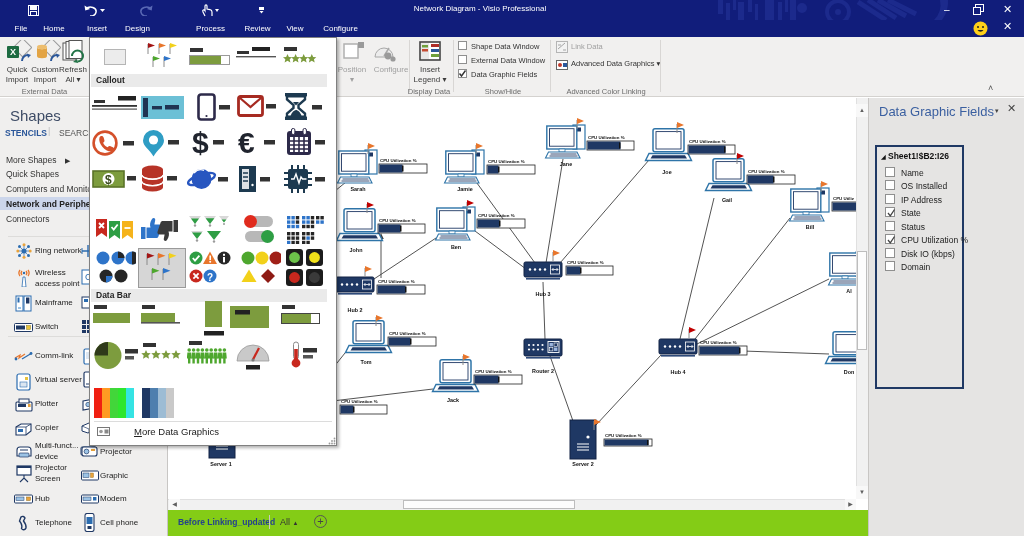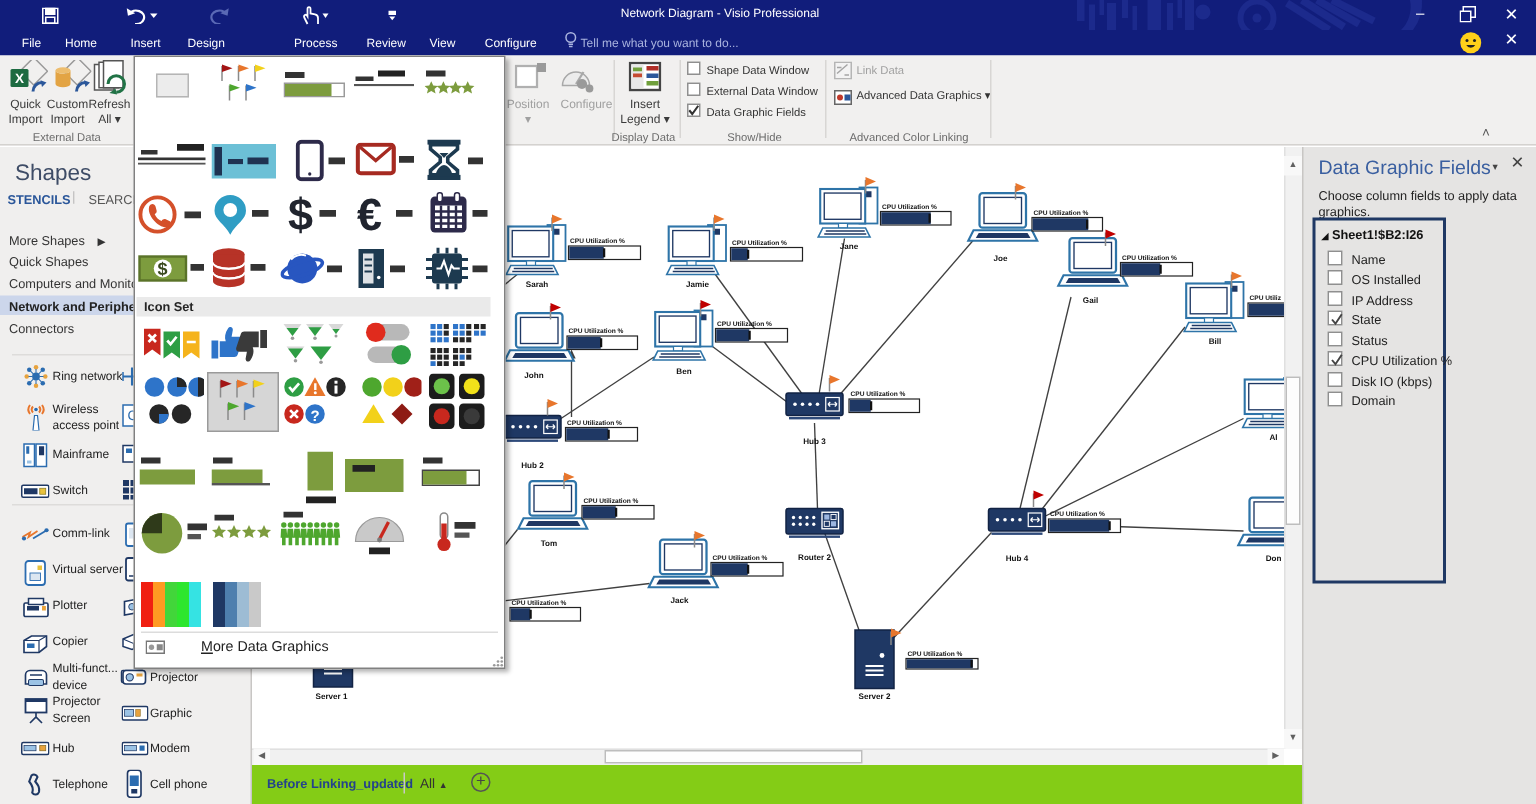--- a/index.html
+++ b/index.html
@@ -90,24 +90,20 @@
 <div id="tabrow">
   <div class="tab" style="left:10px;width:22px;">File</div>
   <div class="tab" style="left:42px;width:24px;">Home</div>
   <div class="tab" style="left:85px;width:24px;">Insert</div>
   <div class="tab" style="left:125px;width:25px;">Design</div>
   <div class="tab sel" style="left:159px;width:34px;margin-top:48px;">Data</div>
   <div class="tab" style="left:196px;width:29px;">Process</div>
   <div class="tab" style="left:244px;width:27px;">Review</div>
   <div class="tab" style="left:284px;width:22px;">View</div>
   <div class="tab" style="left:322px;width:37px;">Configure</div>
-  <div class="tab" style="left:376px;width:210px;color:#aab4df;text-align:left;font-size:8px;"><svg style="display:inline-block;vertical-align:-2px" width="9" height="12" viewBox="0 0 9 12">
-        <circle cx="4.5" cy="4" r="3.2" fill="none" stroke="#aab4df" stroke-width="1"></circle>
-        <path d="M3,8.5 l3,0 M3.3,10 l2.4,0" stroke="#aab4df" stroke-width="1"></path>
-      </svg> Tell me what you want to do...</div>
 </div>
 <div id="title-text">Network Diagram - Visio Professional</div>
 <div class="winbtn" style="left:944px;top:4px;">–</div>
 <svg class="abs" style="left:973px;top:4px" width="11" height="11" viewBox="0 0 11 11">
     <g fill="none" stroke="#fff">
       <rect x="2.5" y="0.5" width="8" height="7"></rect>
       <rect x="0.5" y="3.5" width="7" height="7" fill="#111d7b"></rect>
     </g>
   </svg>
 <div class="winbtn" style="left:1003px;top:3px;font-size:11px;">✕</div>
@@ -597,21 +593,20 @@
 <div class="abs" style="left:856px;top:486px;width:12px;height:13px;background:#f8f8f8;color:#606060;font-size:6px;text-align:center;line-height:13px;">▼</div>
 <div class="abs" style="left:857px;top:251px;width:10px;height:99px;background:#fdfdfd;border:1px solid #bdbdbd;"></div>
 <div class="abs sb" style="left:168px;top:499px;width:688px;height:11px;border-top:1px solid #e0e0e0;"></div>
 <div class="abs" style="left:169px;top:499px;width:11px;height:11px;background:#f8f8f8;color:#606060;font-size:6px;text-align:center;line-height:11px;">◀</div>
 <div class="abs" style="left:845px;top:499px;width:11px;height:11px;background:#f8f8f8;color:#606060;font-size:6px;text-align:center;line-height:11px;">▶</div>
 <div class="abs" style="left:403px;top:500px;width:172px;height:9px;background:#fdfdfd;border:1px solid #bdbdbd;"></div>
 <div id="rightpanel">
   <div class="abs" style="left:10px;top:6px;font-size:13px;color:#3a5fa0;white-space:nowrap;">Data Graphic Fields</div>
   <div class="abs" style="left:126px;top:9px;font-size:7px;color:#444;">▾</div>
   <div class="abs" style="left:138px;top:4px;font-size:11px;color:#444;">✕</div>
-  <div class="abs" style="left:10px;top:27px;font-size:8.5px;color:#222;line-height:11px;">Choose column fields to apply data<br>graphics.</div>
   <div class="abs" style="left:6px;top:47px;width:89px;height:244px;border:2px solid #1f3864;">
     <div class="abs" style="left:4px;top:4px;font-size:8.5px;font-weight:bold;color:#111;white-space:nowrap;"><span style="font-size:6px;">◢</span> Sheet1!$B2:I26</div>
   </div>
   <div id="fields" style="position:absolute;left:0;top:0;font-size:8.5px;color:#222;">
     <div class="abs" style="left:16px;top:69px;width:10px;height:10px;border:1px solid #8f8f8f;background:#fff;"></div>
       <div class="abs" style="left:32px;top:70px;">Name</div>
     <div class="abs" style="left:16px;top:82px;width:10px;height:10px;border:1px solid #8f8f8f;background:#fff;"></div>
       <div class="abs" style="left:32px;top:83px;">OS Installed</div>
     <div class="abs" style="left:16px;top:96px;width:10px;height:10px;border:1px solid #8f8f8f;background:#fff;"></div>
       <div class="abs" style="left:32px;top:97px;">IP Address</div>
@@ -668,20 +663,21 @@
   </svg>
   <svg class="abs" style="left:193px;top:8px" width="34" height="20" viewBox="0 0 34 20">
     <rect x="1" y="1" width="13" height="4" fill="#333"></rect>
     <g fill="#7d9c3e">
         <path d="M5,8 l1.5,3.2 3.5,0.3 -2.6,2.3 0.8,3.4 -3.2,-1.9 -3.2,1.9 0.8,-3.4 -2.6,-2.3 3.5,-0.3 z" transform="scale(0.9) translate(0,1)"></path>
         <path d="M5,8 l1.5,3.2 3.5,0.3 -2.6,2.3 0.8,3.4 -3.2,-1.9 -3.2,1.9 0.8,-3.4 -2.6,-2.3 3.5,-0.3 z" transform="scale(0.9) translate(9,1)"></path>
         <path d="M5,8 l1.5,3.2 3.5,0.3 -2.6,2.3 0.8,3.4 -3.2,-1.9 -3.2,1.9 0.8,-3.4 -2.6,-2.3 3.5,-0.3 z" transform="scale(0.9) translate(18,1)"></path>
         <path d="M5,8 l1.5,3.2 3.5,0.3 -2.6,2.3 0.8,3.4 -3.2,-1.9 -3.2,1.9 0.8,-3.4 -2.6,-2.3 3.5,-0.3 z" transform="scale(0.9) translate(27,1)"></path>
       </g>
   </svg>
+  <div class="ddhead" style="top:36px;">Callout</div>
   <div id="dd-callout">
     <svg class="abs" style="left:2px;top:56px" width="46" height="16" viewBox="0 0 46 16">
       <rect x="2" y="6" width="11" height="3" fill="#333"></rect>
         <rect x="26" y="2" width="18" height="4.5" fill="#222"></rect>
         <rect x="0" y="11" width="45" height="1.8" fill="#333"></rect>
         <rect x="0" y="14.5" width="45" height="1.2" fill="#555"></rect>
     </svg>
     <svg class="abs" style="left:51px;top:58px" width="44" height="24" viewBox="0 0 44 24">
       <rect x="0" y="0" width="43" height="23" fill="#6cc0d6"></rect>
         <rect x="2" y="2" width="5" height="19" fill="#1f3352"></rect>
@@ -773,21 +769,20 @@
     </svg>
     <svg class="abs" style="left:194px;top:127px" width="42" height="28" viewBox="0 0 42 28">
       <rect x="4" y="4" width="20" height="20" rx="2" fill="#1d3a50"></rect>
       <g stroke="#1d3a50" stroke-width="2">
           <path d="M8,0 l0,4 M14,0 l0,4 M20,0 l0,4 M8,24 l0,4 M14,24 l0,4 M20,24 l0,4 M0,8 l4,0 M0,14 l4,0 M0,20 l4,0 M24,8 l4,0 M24,14 l4,0 M24,20 l4,0"></path>
         </g>
       <path d="M7,14 l3,0 2,-5 3,9 2,-6 1.5,2 4,0" fill="none" stroke="#fff" stroke-width="1.4"></path>
       <rect x="31" y="12" width="10" height="4.5" fill="#333"></rect>
     </svg>
   </div>
-  <div class="ddhead" style="top:160px;">Icon Set</div>
   <div id="dd-iconset">
     <svg class="abs" style="left:6px;top:181px" width="40" height="23" viewBox="0 0 40 23">
       <path d="M0,0 l11,0 0,18 -5.5,-4 L0,18 z" fill="#c8281e"></path>
       <path d="M13,2 l11,0 0,18 -5.5,-4 L13,20 z" fill="#2e9e44"></path>
       <path d="M26,2 l11,0 0,18 -5.5,-4 L26,20 z" fill="#f5b31b"></path>
       <g stroke="#fff" stroke-width="1.8" fill="none">
           <path d="M3,4 l5,5 M8,4 l-5,5"></path>
           <path d="M15.5,8 l2.2,2.5 4,-5"></path>
           <path d="M28.5,9 l6,0"></path>
         </g>
@@ -920,20 +915,21 @@
           <rect x="20" y="0" width="17" height="17" rx="3"></rect>
           <rect x="0" y="20" width="17" height="17" rx="3"></rect>
           <rect x="20" y="20" width="17" height="17" rx="3"></rect>
         </g>
       <circle cx="8.5" cy="8.5" r="5.4" fill="#6cc24a"></circle>
         <circle cx="28.5" cy="8.5" r="5.4" fill="#f2e21a"></circle>
       <circle cx="8.5" cy="28.5" r="5.4" fill="#c8281e"></circle>
         <circle cx="28.5" cy="28.5" r="5.4" fill="#3a3a3a"></circle>
     </svg>
   </div>
+  <div class="ddhead" style="top:251px;">Data Bar</div>
   <div id="dd-databar">
     <svg class="abs" style="left:3px;top:266px" width="40" height="22" viewBox="0 0 40 22">
       <rect x="1" y="1" width="13" height="4" fill="#333"></rect>
         <rect x="0" y="9" width="37" height="10" fill="#7d9c3e"></rect>
     </svg>
     <svg class="abs" style="left:51px;top:266px" width="40" height="22" viewBox="0 0 40 22">
       <rect x="1" y="1" width="13" height="4" fill="#333"></rect>
         <rect x="0" y="9" width="34" height="9" fill="#7d9c3e"></rect>
         <rect x="0" y="18" width="39" height="1.6" fill="#555"></rect>
     </svg>

